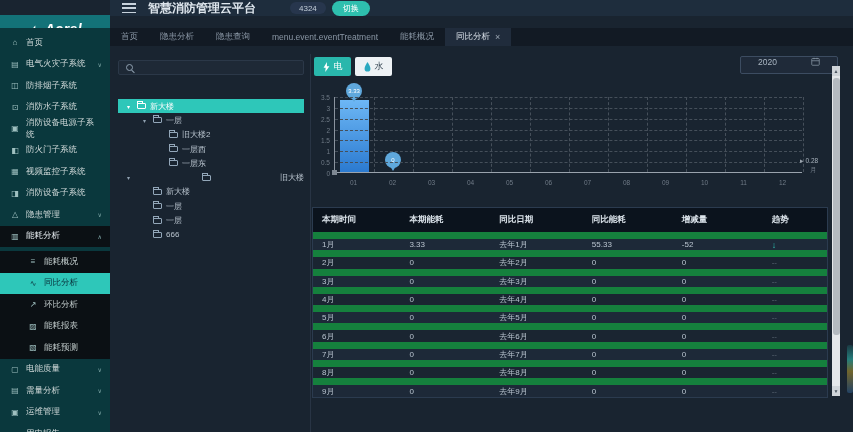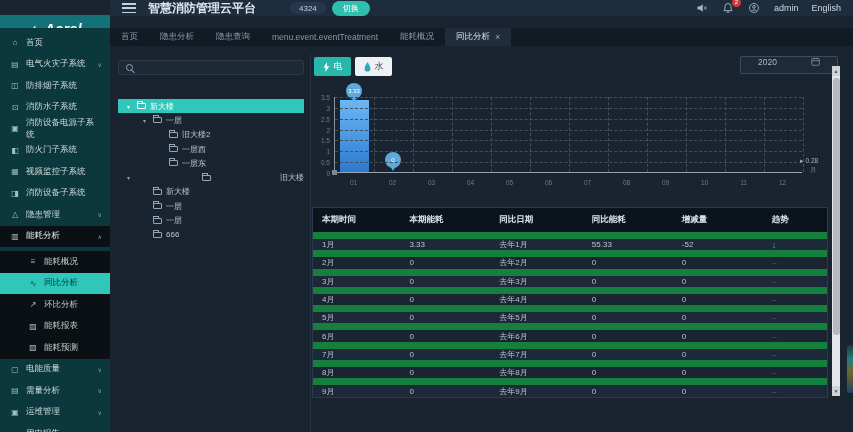--- a/index.html
+++ b/index.html
@@ -134,43 +134,20 @@
 
   <div class="topbar">
     <span class="burger">
         <i></i>
         <i></i>
         <i></i>
       </span>
     <span class="apptitle">智慧消防管理云平台</span>
     <span class="badge-num">4324</span>
     <span class="switch-btn">切换</span>
-    <div class="topbar-right">
-      <span class="tb-ico">
-        <svg viewBox="0 0 16 16">
-            <path d="M2 6 h3 l4 -3 v10 l-4 -3 h-3 z" fill="#aab6c2" stroke="none"></path>
-            <path d="M11 6 l3 4 M14 6 l-3 4"></path>
-          </svg>
-      </span>
-      <span class="tb-ico">
-        <svg viewBox="0 0 16 16">
-            <path d="M8 2 a4 4 0 0 1 4 4 v3 l1.5 2.5 h-11 L4 9 v-3 a4 4 0 0 1 4 -4 z M6.5 12.5 a1.5 1.5 0 0 0 3 0"></path>
-          </svg>
-        <span class="bell-badge">2</span>
-      </span>
-      <span class="tb-ico">
-        <svg viewBox="0 0 16 16">
-            <circle cx="8" cy="8" r="6"></circle>
-            <circle cx="8" cy="6.5" r="1.8"></circle>
-            <path d="M4.5 12 a4.5 3.5 0 0 1 7 0"></path>
-          </svg>
-      </span>
-      <span class="tb-text">admin</span>
-      <span class="tb-text">English</span>
-    </div>
   </div>
 
   <div class="tabbar">
     <span class="tab">首页</span>
     <span class="tab">隐患分析</span>
     <span class="tab">隐患查询</span>
     <span class="tab">menu.event.eventTreatment</span>
     <span class="tab">能耗概况</span>
     <span class="tab active">
       <span>同比分析</span>

